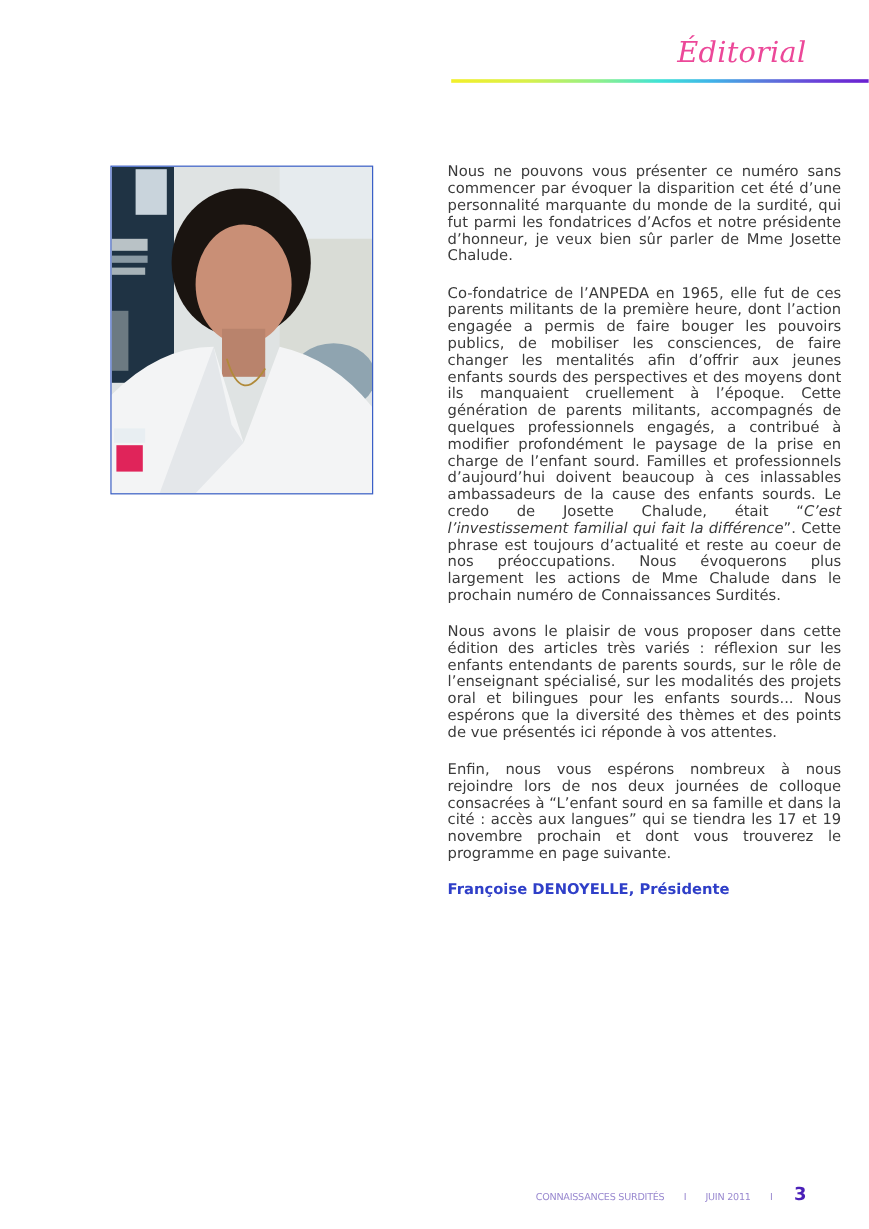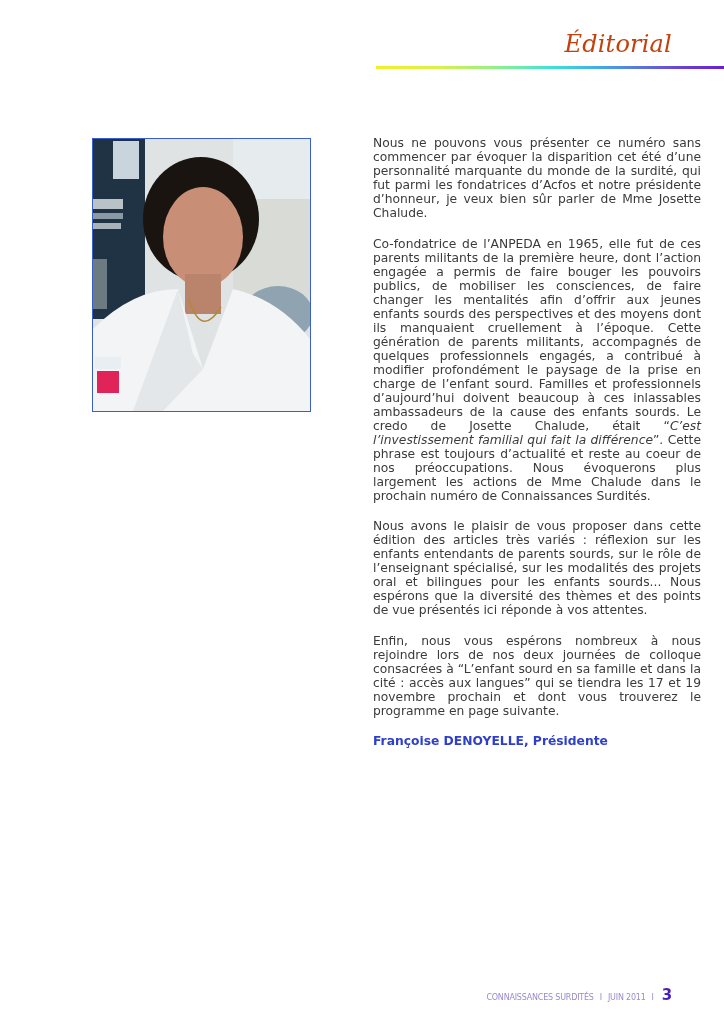--- a/index.html
+++ b/index.html
@@ -15,21 +15,21 @@
       font-family: "DejaVu Sans", sans-serif;
       color: #3a3a3a;
     }
     .section-title {
       position: absolute;
       right: 52px;
       top: 30px;
       font-family: "DejaVu Serif", serif;
       font-style: italic;
       font-size: 24px;
-      color: #c2410c;
+      color: #ec4899;
       letter-spacing: 0.2px;
       text-align: center;
     }
     .rainbow-rule {
       position: absolute;
       left: 376px;
       top: 66px;
       width: 348px;
       height: 3px;
       background: linear-gradient(to right, #f2ef2a 0%, #d9f04a 18%, #8ff08a 35%, #3fe2d6 50%, #3fb4e8 62%, #5a78dc 75%, #6a3fd8 88%, #6a1fd0 100%);
@@ -71,21 +71,21 @@
       color: #2f3fc8;
       font-size: 12.3px;
       text-align: left;
     }
     .footer {
       position: absolute;
       right: 52px;
       top: 986px;
       display: flex;
       align-items: baseline;
-      gap: 6px;
+      gap: 16px;
       font-size: 8px;
       color: #9a8ad0;
       letter-spacing: -0.2px;
     }
     .footer .sep {
       color: #9a8ad0;
     }
     .footer .page-number {
       font-size: 15px;
       font-weight: bold;

